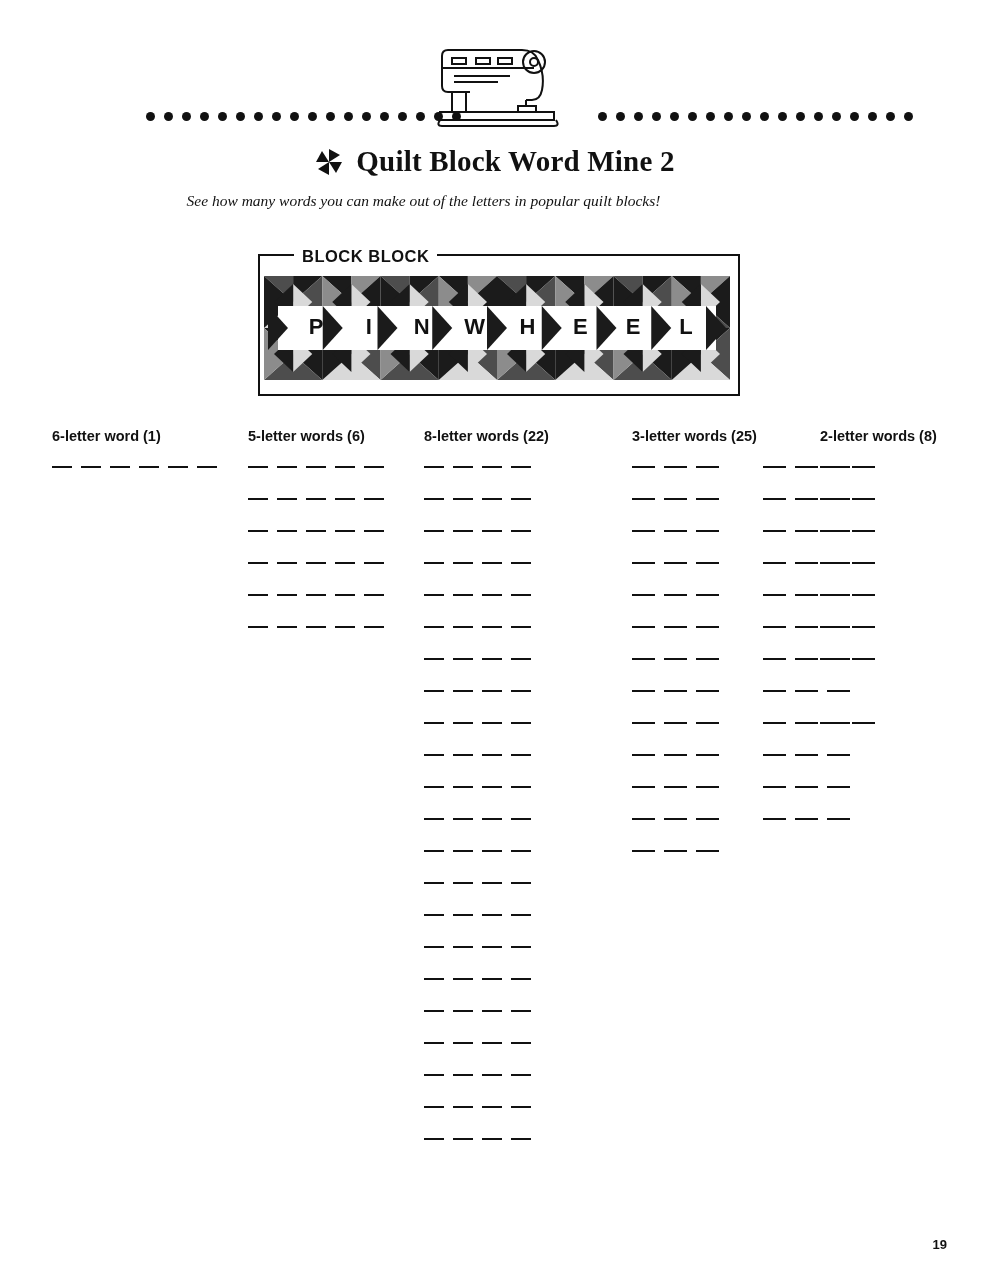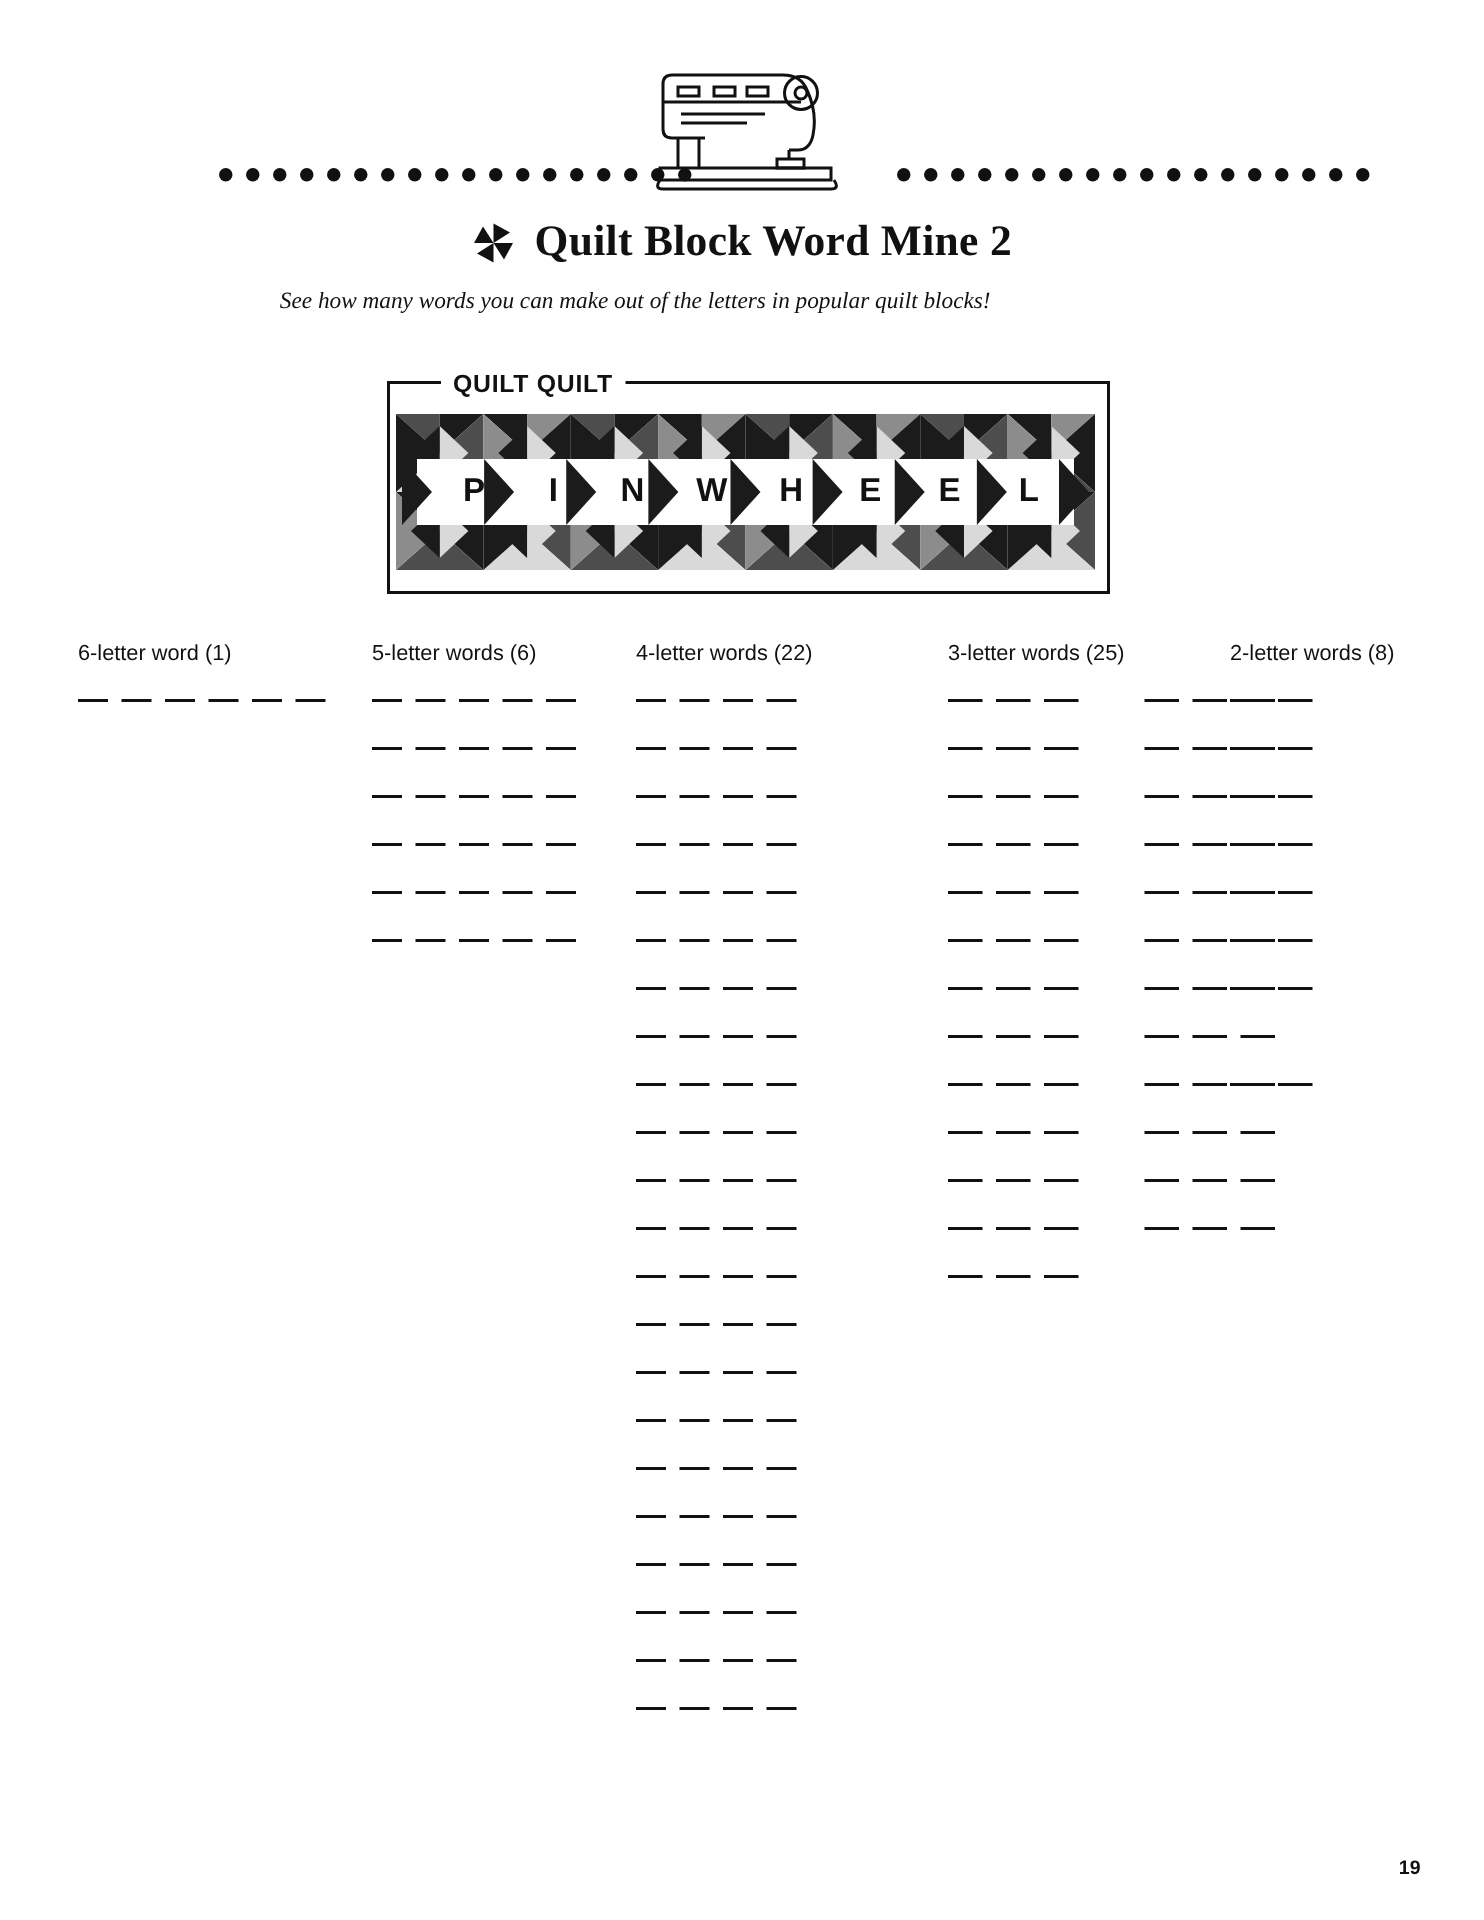--- a/index.html
+++ b/index.html
@@ -139,21 +139,21 @@
     left: 0;
     width: 989px;
     height: 780px;
   }
   .col {
     position: absolute;
     top: 0;
   }
   .col-head {
     font-family: "Liberation Sans", sans-serif;
-    font-weight: normal;
+    font-weight: bold;
     font-size: 14.5px;
     color: #111111;
     white-space: nowrap;
   }
   .lines {
     margin-top: 22px;
   }
   .line-row {
     display: flex;
     gap: 9px;
@@ -411,21 +411,21 @@
       <span class="strip-letter">P</span>
       <span class="strip-letter">I</span>
       <span class="strip-letter">N</span>
       <span class="strip-letter">W</span>
       <span class="strip-letter">H</span>
       <span class="strip-letter">E</span>
       <span class="strip-letter">E</span>
       <span class="strip-letter">L</span>
     </div>
 </div>
-<div class="block-legend">QUILT QUILT</div>
+<div class="block-legend">BLOCK BLOCK</div>
 
 <div class="columns">
 
   <div class="col" id="col-6">
     <div class="col-head">6-letter word (1)</div>
     <div class="lines">
         <div class="line-row">
           <span class="blank"></span>
           <span class="blank"></span>
           <span class="blank"></span>
@@ -478,21 +478,21 @@
           <span class="blank"></span>
           <span class="blank"></span>
           <span class="blank"></span>
           <span class="blank"></span>
           <span class="blank"></span>
         </div>
       </div>
   </div>
 
   <div class="col" id="col-4">
-    <div class="col-head">4-letter words (22)</div>
+    <div class="col-head">8-letter words (22)</div>
     <div class="lines">
         <div class="line-row">
           <span class="blank"></span>
           <span class="blank"></span>
           <span class="blank"></span>
           <span class="blank"></span>
         </div>
         <div class="line-row">
           <span class="blank"></span>
           <span class="blank"></span>

